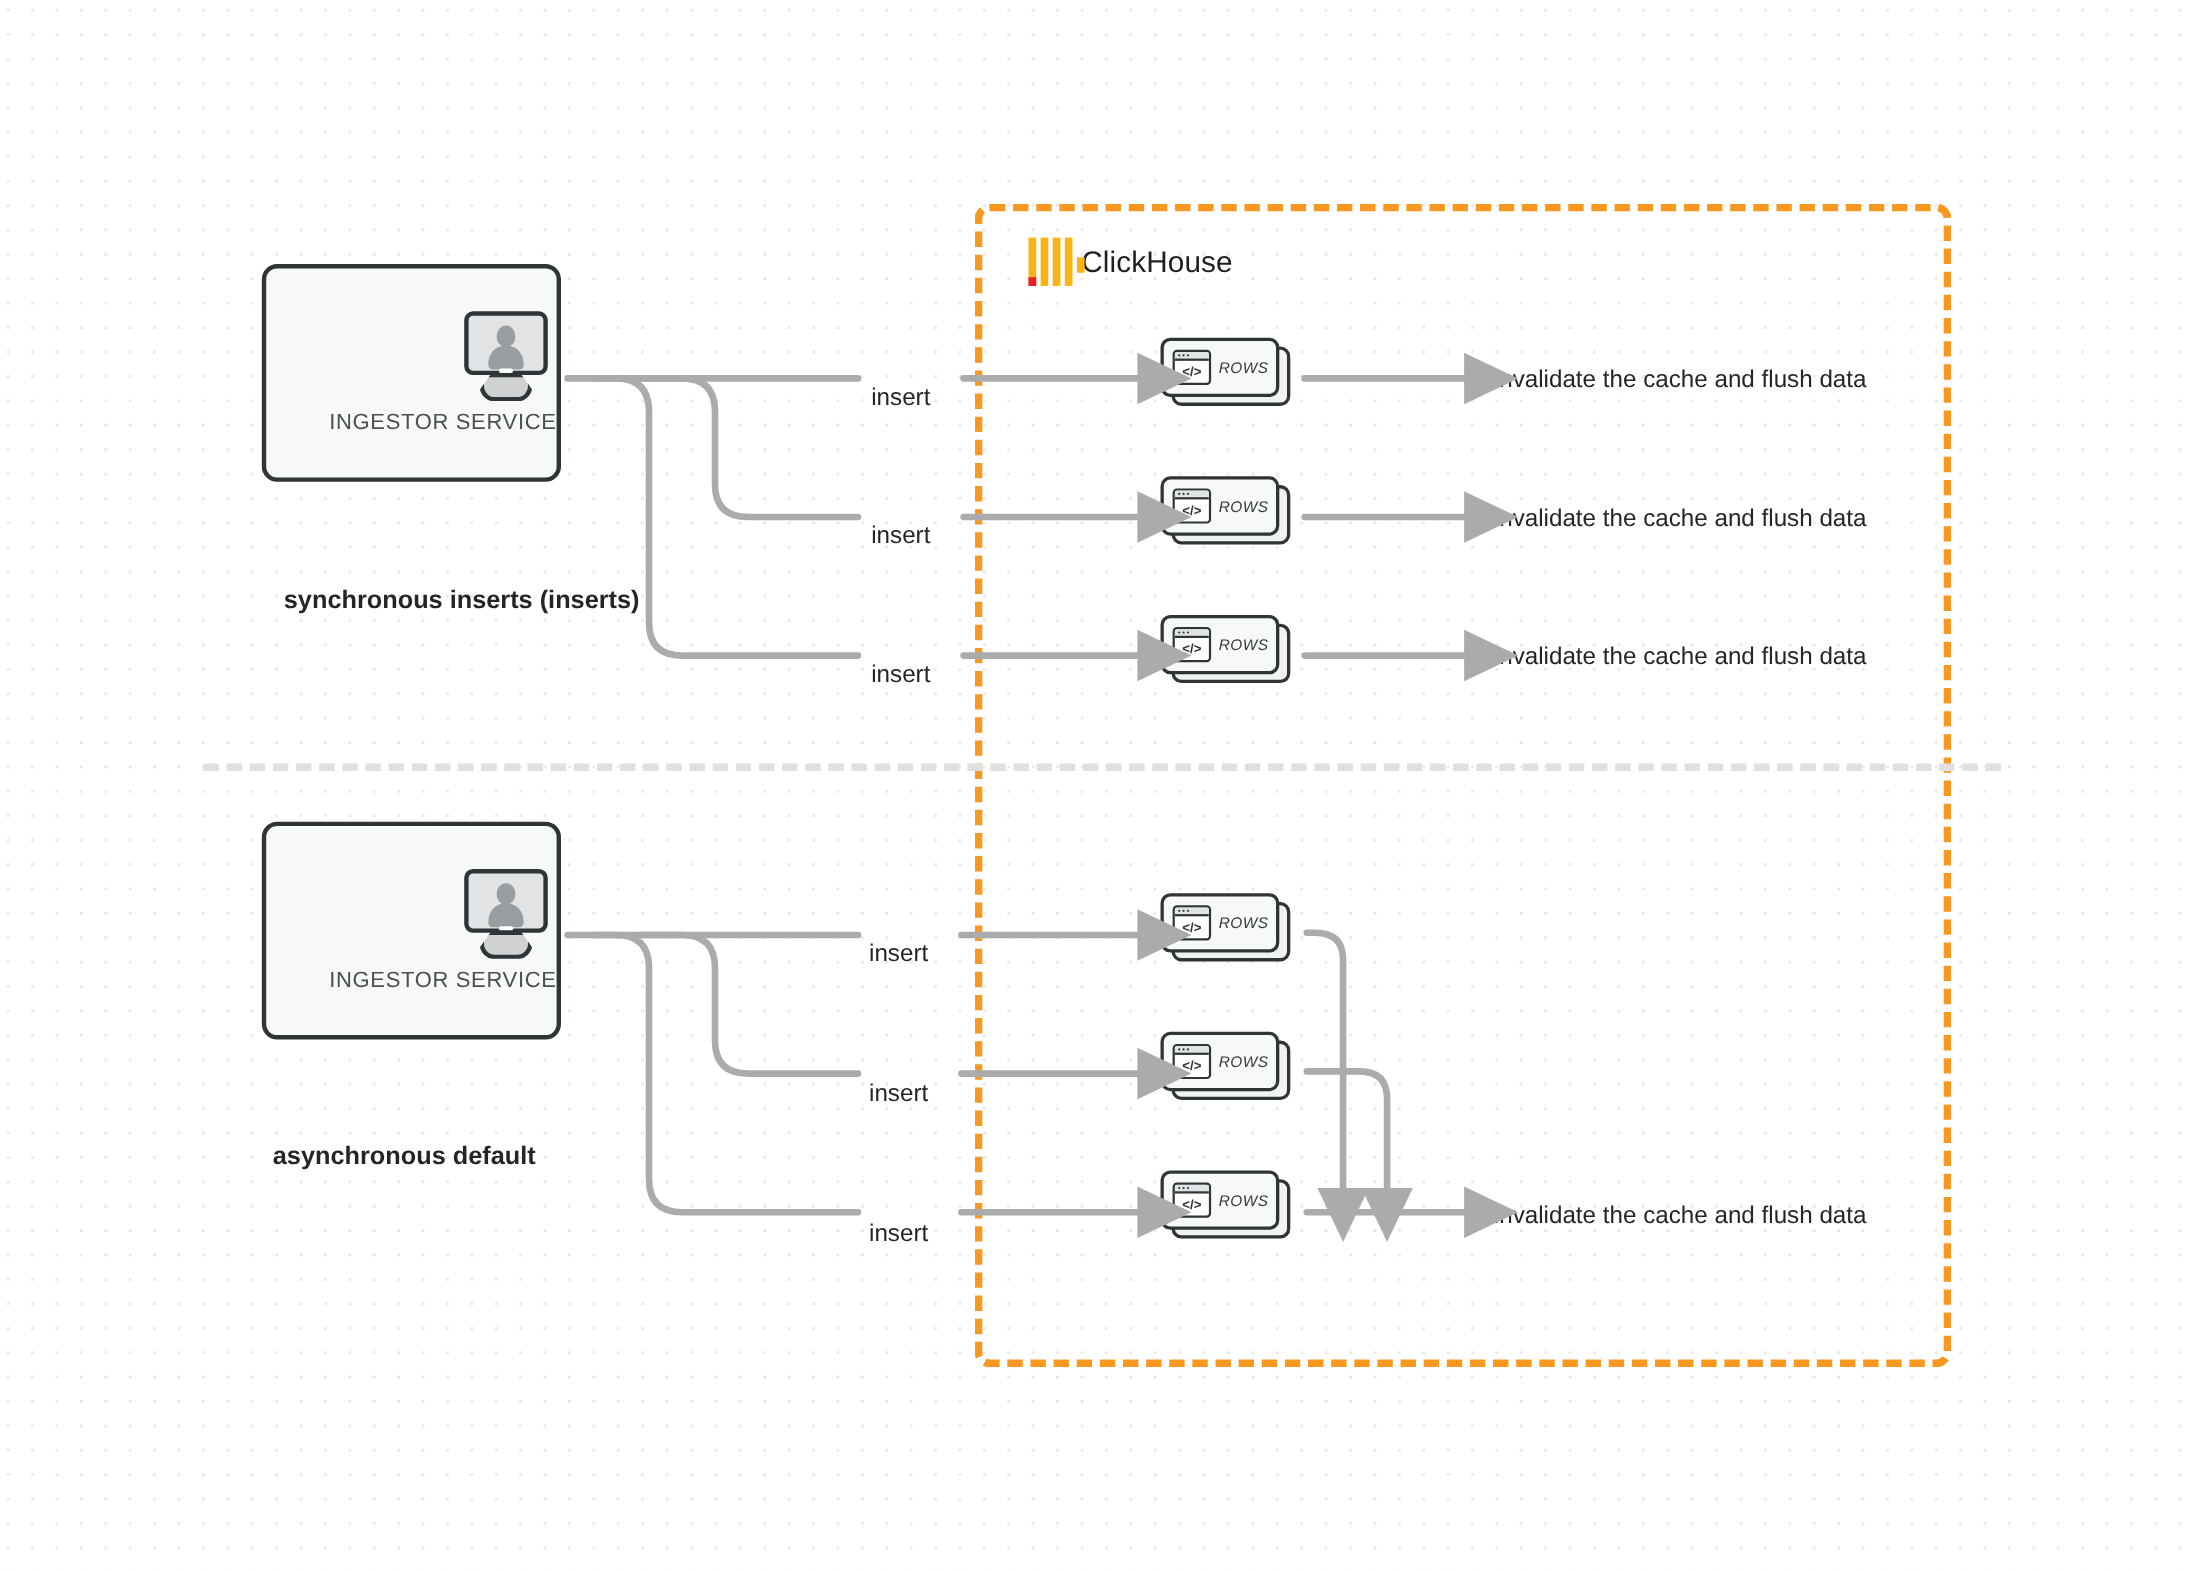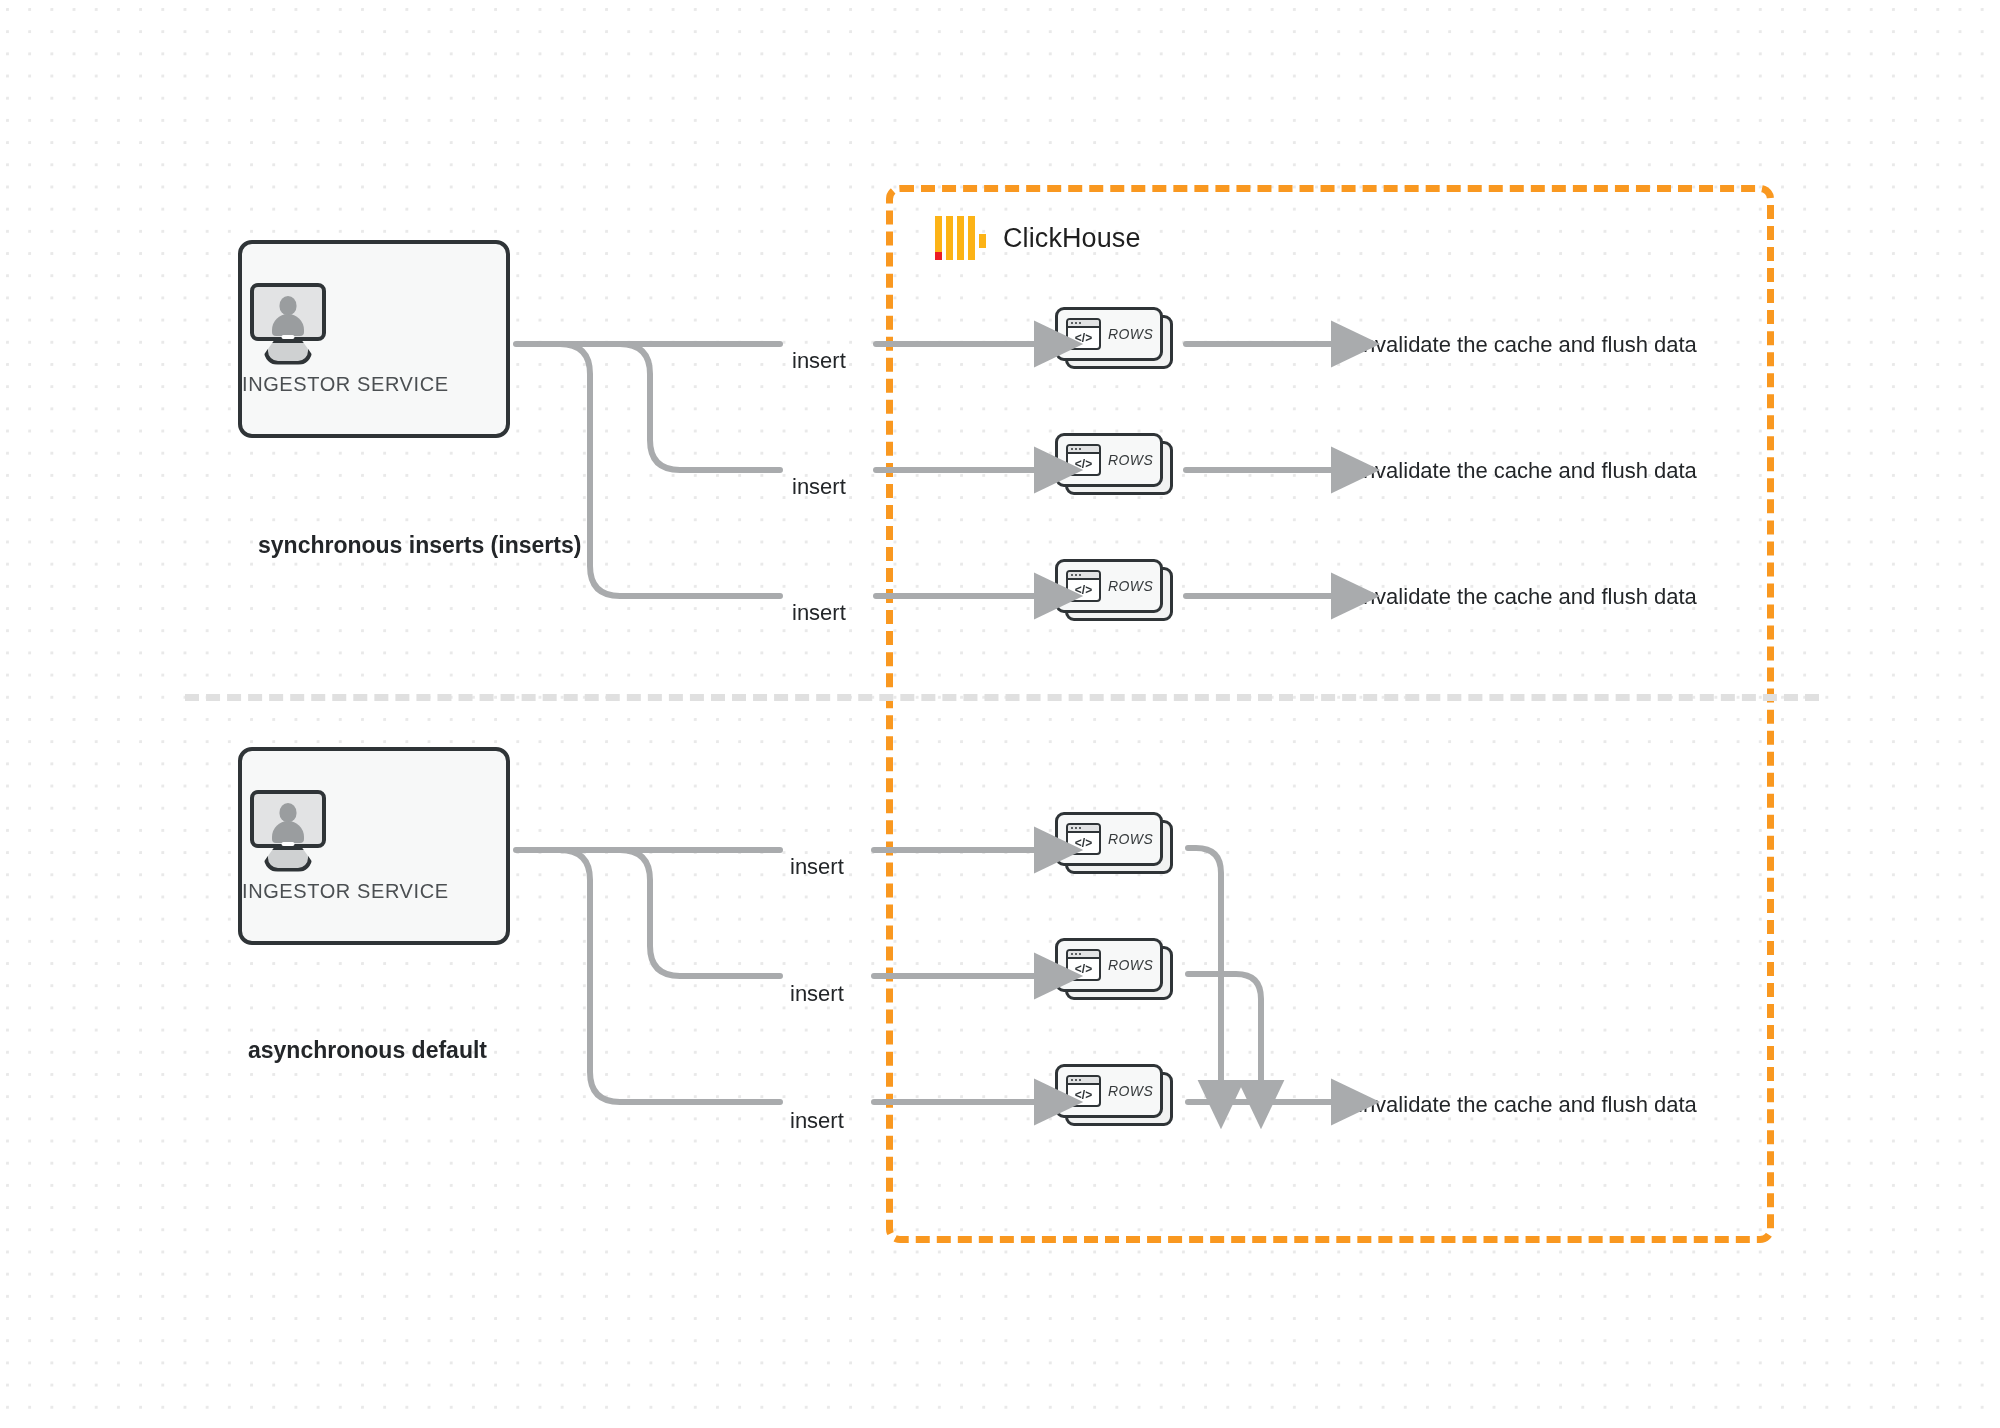--- a/index.html
+++ b/index.html
@@ -32,21 +32,20 @@
     box-sizing: border-box;
   }
 
   
   .ch-logo-wrap {
     position: absolute;
     left: 923px;
     top: 216px;
     display: flex;
     align-items: center;
-    gap: 20px;
     padding-left: 12px;
   }
   .ch-mark {
     position: relative;
     width: 48px;
     height: 44px;
   }
   .ch-mark .bar {
     position: absolute;
     top: 0;
@@ -95,21 +94,21 @@
   .ingestor {
     position: absolute;
     width: 272px;
     height: 198px;
     background: #f7f8f8;
     border: 4px solid #2f3437;
     border-radius: 14px;
     box-sizing: border-box;
     display: flex;
     flex-direction: column;
-    align-items: flex-start;
+    align-items: flex-end;
     justify-content: center;
     gap: 8px;
   }
   .ingestor.sync  { left: 238px; top: 240px; }
   .ingestor.async { left: 238px; top: 747px; }
   .ingestor-label {
     font-size: 20px;
     color: #4b4f52;
     letter-spacing: 0.6px;
   }

